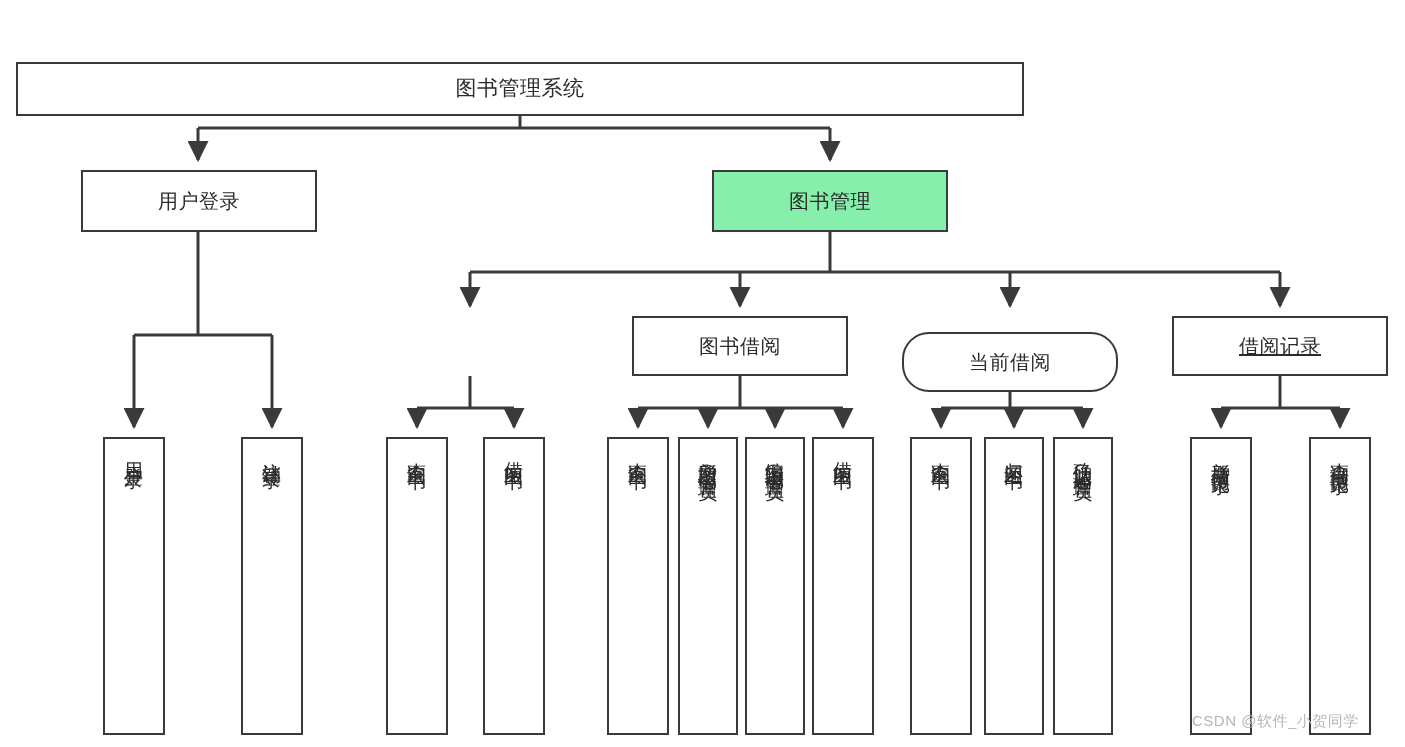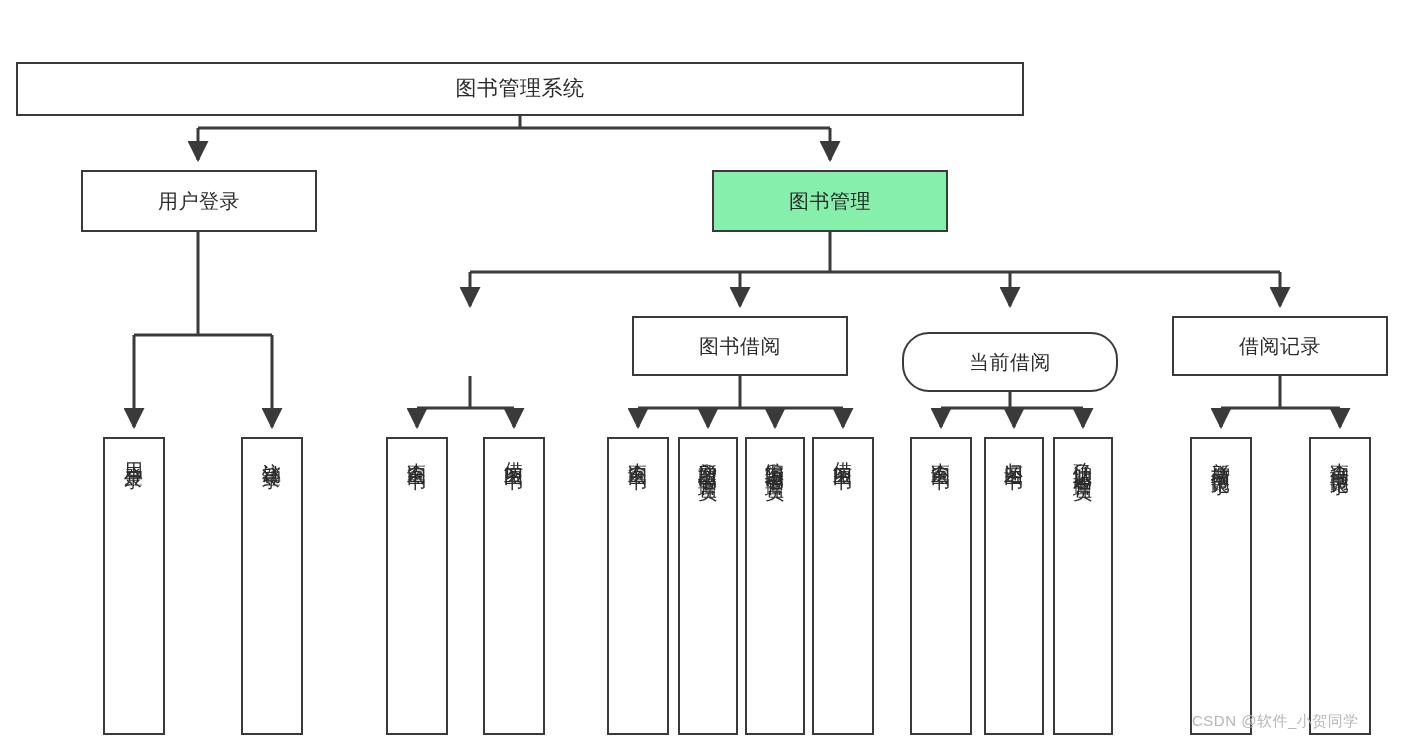--- a/index.html
+++ b/index.html
@@ -136,21 +136,21 @@
   <div class="node h-node" style="left: 712px; top: 170px; width: 236px; height: 62px; border-color: rgb(58, 58, 58); background: #86efac; color: rgb(43, 43, 43);">
     <span class="node-label">图书管理</span>
   </div>
 
   <div class="node h-node" style="left: 632px; top: 316px; width: 216px; height: 60px; border-color: rgb(58, 58, 58); background: rgb(255, 255, 255); color: rgb(43, 43, 43);">
     <span class="node-label">图书借阅</span>
   </div>
   <div class="node h-node" style="left: 902px; top: 332px; width: 216px; height: 60px; border-color: rgb(58, 58, 58); background: rgb(255, 255, 255); color: rgb(43, 43, 43); border-radius: 27px;">
     <span class="node-label">当前借阅</span>
   </div>
-  <div class="node h-node" style="left: 1172px; top: 316px; width: 216px; height: 60px; border-color: rgb(58, 58, 58); background: rgb(255, 255, 255); color: rgb(43, 43, 43);">
+  <div class="node h-node" style="left: 1172px; top: 316px; width: 216px; height: 60px; border-color: rgb(58, 58, 58); background: rgb(255, 255, 255); color: rgb(43, 43, 43); text-decoration: underline;">
     <span class="node-label">借阅记录</span>
   </div>
 
   <div class="node v-node" style="left: 103px; top: 437px; width: 62px; height: 298px; border-color: rgb(58, 58, 58); background: rgb(255, 255, 255); color: rgb(43, 43, 43);">
     <span class="node-label">用户登录</span>
   </div>
   <div class="node v-node" style="left: 241px; top: 437px; width: 62px; height: 298px; border-color: rgb(58, 58, 58); background: rgb(255, 255, 255); color: rgb(43, 43, 43);">
     <span class="node-label">注销登录</span>
   </div>
   <div class="node v-node" style="left: 386px; top: 437px; width: 62px; height: 298px; border-color: rgb(58, 58, 58); background: rgb(255, 255, 255); color: rgb(43, 43, 43);">

